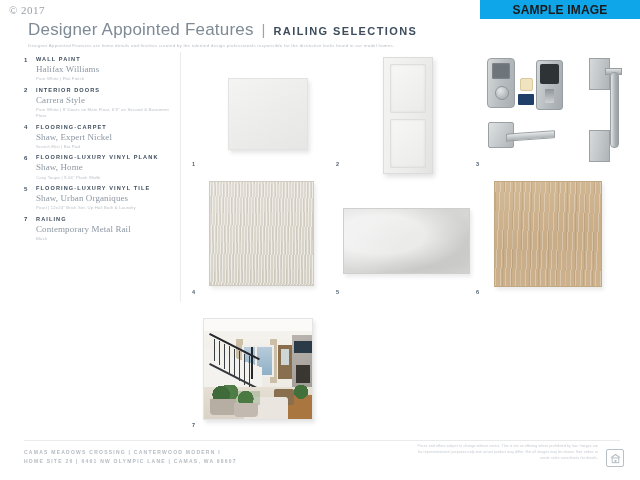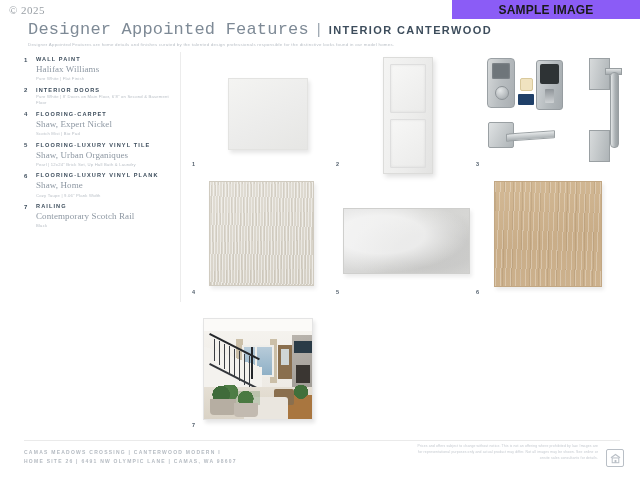--- a/index.html
+++ b/index.html
@@ -6,39 +6,39 @@
   body{
     width:640px;height:480px;overflow:hidden;
     background:#ffffff;
     font-family:"Liberation Sans", sans-serif;
     position:relative;
   }
   .page{position:absolute;inset:0;background:#fff;}
 
   
   .sample-banner{
-    position:absolute;top:0;right:0;width:188px;height:19px;
-    background:#8b5cf6;color:#1a1a1a;
+    position:absolute;top:0;right:0;width:160px;height:19px;
+    background:#0ea5e9;color:#1a1a1a;
     font-size:12px;font-weight:bold;letter-spacing:.2px;
     display:flex;align-items:center;justify-content:center;
     z-index:40;
   }
 
   
   .copyright{
     position:absolute;left:9px;top:4px;
     font-family:"Liberation Serif", serif;
     font-size:11px;color:#9aa0a6;letter-spacing:.5px;
   }
 
   
   .header{position:absolute;left:28px;top:20px;right:20px;}
   .title-row{display:flex;align-items:baseline;gap:6px;white-space:nowrap;}
   .title-main{
-    font-family:Liberation Mono, monospace;
+    font-family:Liberation Sans, sans-serif;
     font-size:17px;color:#7e8a96;letter-spacing:.2px;font-weight:400;
   }
   .title-bar{font-size:15px;color:#9aa4ae;font-weight:300;padding:0 2px;}
   .title-sub{
     font-family:"Liberation Sans", sans-serif;
     font-size:11px;color:#3d4d5c;font-weight:bold;letter-spacing:1.4px;
   }
   .header-desc{
     margin-top:3px;
     font-size:4.4px;color:#b9bfc6;letter-spacing:.25px;
@@ -264,78 +264,79 @@
   }
   .eho svg{display:block;}
 </style>
 </head>
 <body>
 
 <div class="page">
 
   <div class="sample-banner">SAMPLE IMAGE</div>
 
-  <div class="copyright">© 2025</div>
+  <div class="copyright">© 2017</div>
 
   <div class="header">
     <div class="title-row">
       <span class="title-main">Designer Appointed Features</span>
       <span class="title-bar">|</span>
-      <span class="title-sub">INTERIOR CANTERWOOD</span>
+      <span class="title-sub">RAILING SELECTIONS</span>
     </div>
     <div class="header-desc">Designer Appointed Features are home details and finishes curated by the talented design professionals responsible for the distinctive looks found in our model homes.</div>
   </div>
 
   <div class="v-divider"></div>
 
   <div class="legend">
     <div class="legend-item">
       <div class="legend-num">1</div>
       <div class="legend-body">
         <div class="legend-cat">WALL PAINT</div>
         <div class="legend-name">Halifax Williams</div>
         <div class="legend-spec">Pure White  |  Flat Finish</div>
       </div>
     </div>
     <div class="legend-item">
       <div class="legend-num">2</div>
       <div class="legend-body">
         <div class="legend-cat">INTERIOR DOORS</div>
+        <div class="legend-name">Carrera Style</div>
         <div class="legend-spec">Pure White  |  8' Doors on Main Floor, 6'8" on Second &amp; Basement Floor</div>
       </div>
     </div>
     <div class="legend-item">
       <div class="legend-num">4</div>
       <div class="legend-body">
         <div class="legend-cat">FLOORING-CARPET</div>
         <div class="legend-name">Shaw, Expert Nickel</div>
         <div class="legend-spec">Scotch Mist  |  Bio Pad</div>
       </div>
     </div>
     <div class="legend-item">
+      <div class="legend-num">6</div>
+      <div class="legend-body">
+        <div class="legend-cat">FLOORING-LUXURY VINYL PLANK</div>
+        <div class="legend-name">Shaw, Home</div>
+        <div class="legend-spec">Cozy Taupe  |  9.06" Plank Width</div>
+      </div>
+    </div>
+    <div class="legend-item">
       <div class="legend-num">5</div>
       <div class="legend-body">
         <div class="legend-cat">FLOORING-LUXURY VINYL TILE</div>
         <div class="legend-name">Shaw, Urban Organiques</div>
         <div class="legend-spec">Pearl  |  12x24" Brick Set, Up Hall Bath &amp; Laundry</div>
       </div>
     </div>
     <div class="legend-item">
-      <div class="legend-num">6</div>
-      <div class="legend-body">
-        <div class="legend-cat">FLOORING-LUXURY VINYL PLANK</div>
-        <div class="legend-name">Shaw, Home</div>
-        <div class="legend-spec">Cozy Taupe  |  9.06" Plank Width</div>
-      </div>
-    </div>
-    <div class="legend-item">
       <div class="legend-num">7</div>
       <div class="legend-body">
         <div class="legend-cat">RAILING</div>
-        <div class="legend-name">Contemporary Scotch Rail</div>
+        <div class="legend-name">Contemporary Metal Rail</div>
         <div class="legend-spec">Black</div>
       </div>
     </div>
   </div>
 
   <div class="swatch paint"></div>
   <div class="swatch-num" style="left:192px;top:161px;">1</div>
 
   <div class="swatch door">
     <div class="door-panel top"></div>

